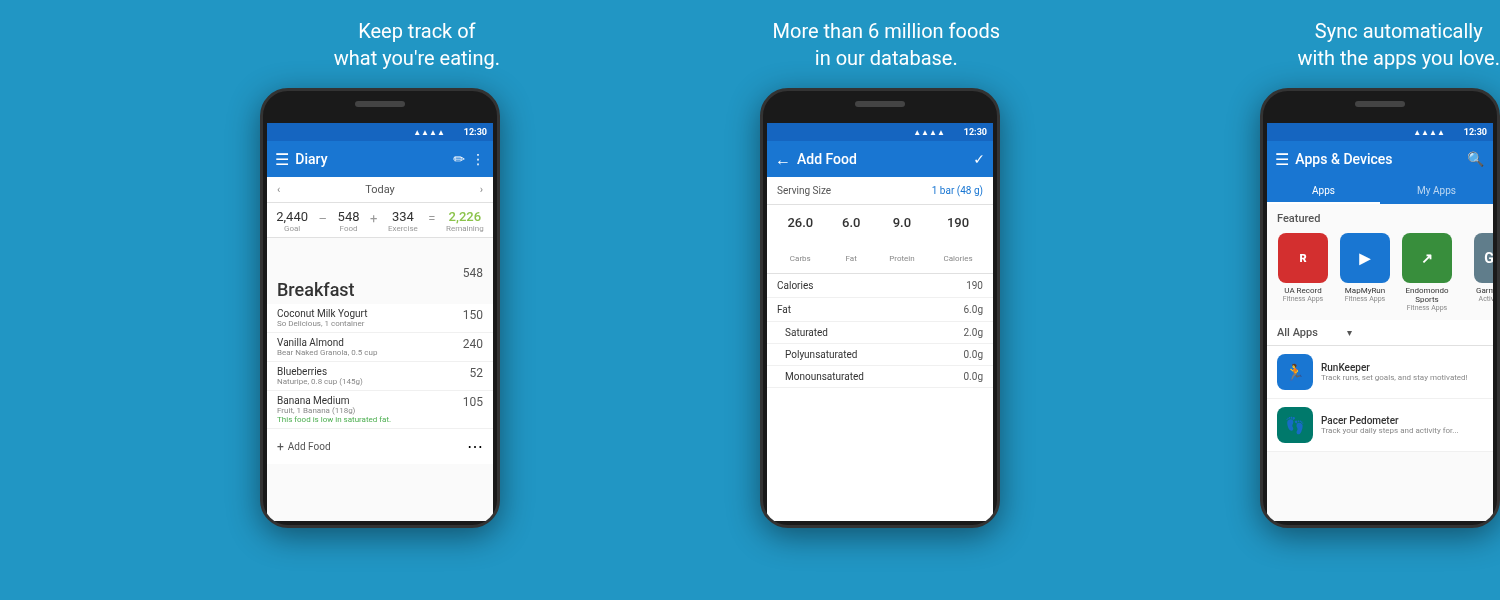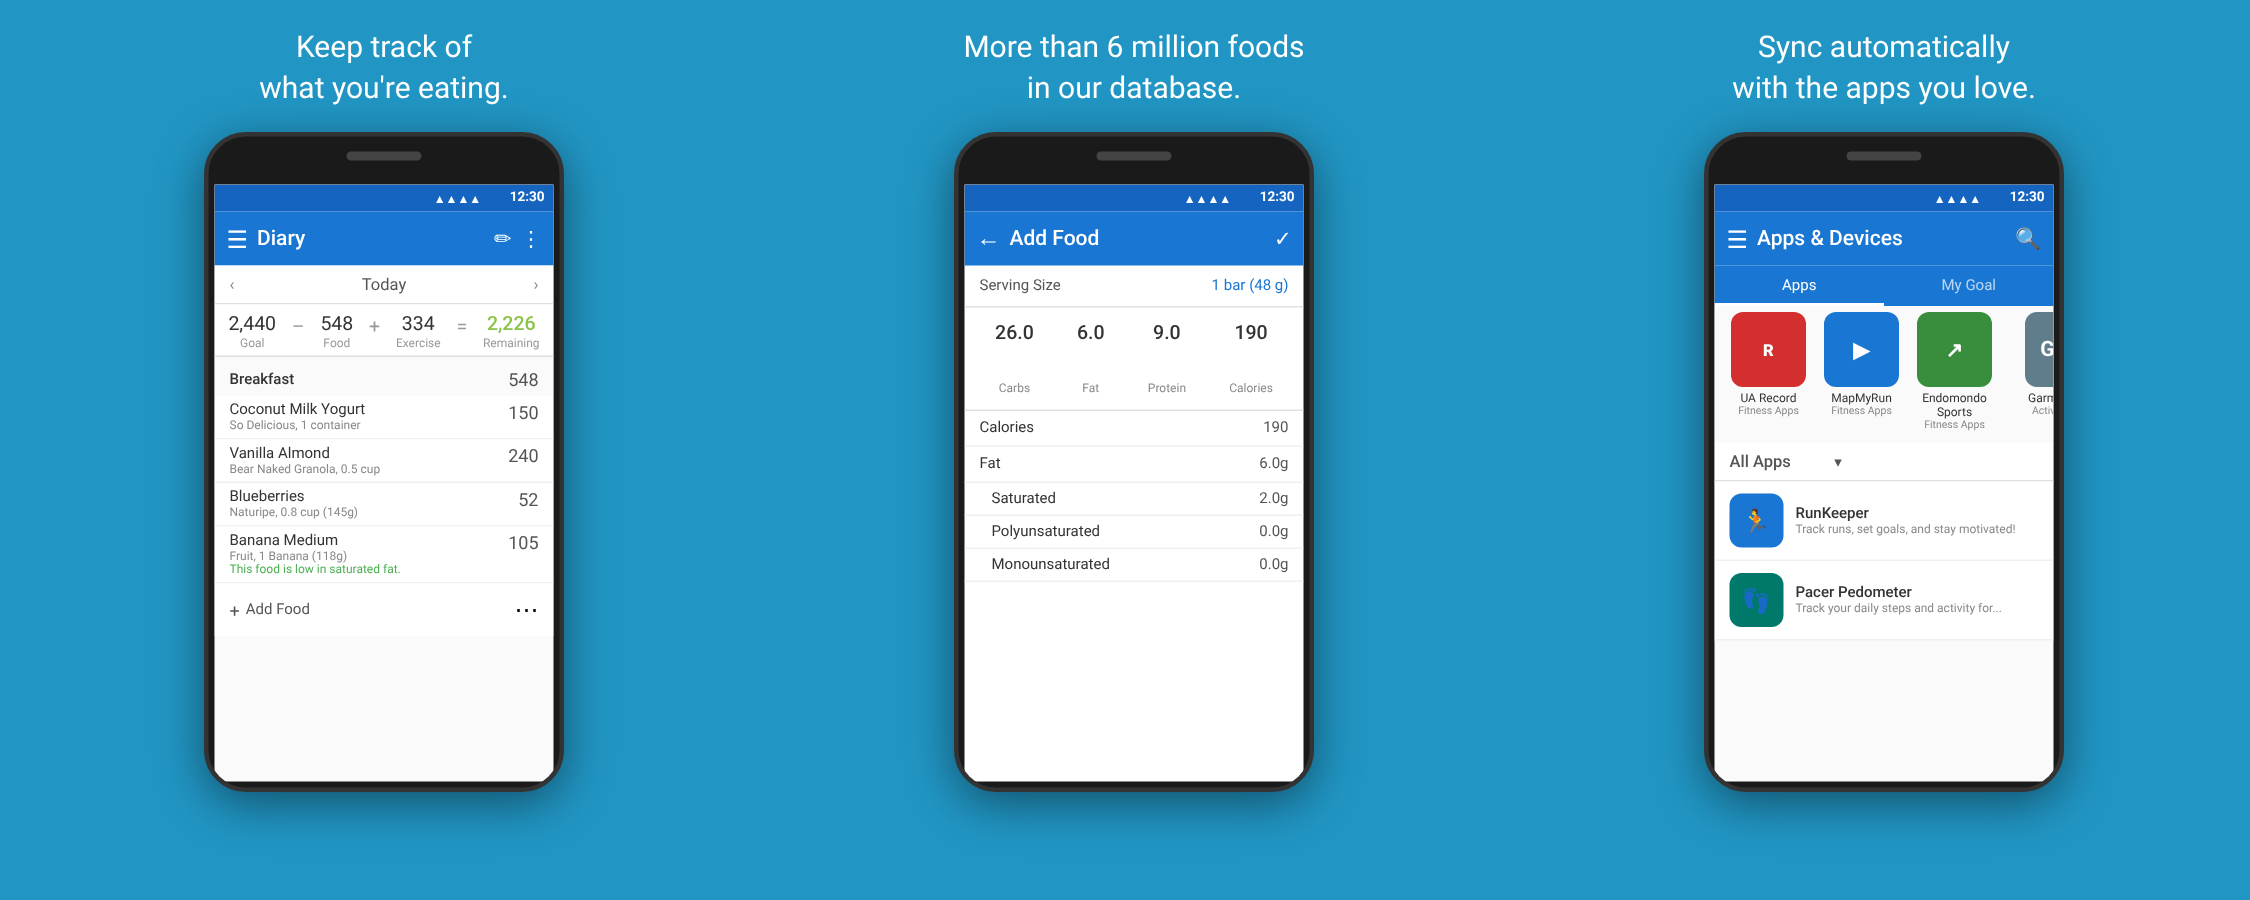--- a/index.html
+++ b/index.html
@@ -20,21 +20,21 @@
       display: flex;
       flex-direction: row;
       position: relative;
     }
 
     
     .section {
       flex: 1;
       display: flex;
       flex-direction: column;
-      align-items: center;
+      align-items: flex-end;
       padding-top: 18px;
       position: relative;
       padding-left: 12px;
     }
 
     .section-title {
       color: white;
       font-size: 20px;
       text-align: center;
       margin-bottom: 16px;
@@ -141,21 +141,21 @@
     .diary-stat-label { font-size: 8px; color: #999; }
     .diary-stat-op { font-size: 13px; color: #999; padding-top: 2px; }
 
     .diary-section-header {
       display: flex;
       justify-content: space-between;
       align-items: center;
       padding: 8px 10px 4px;
       background: #fafafa;
     }
-    .diary-section-title { font-size: 10px; color: #333; font-weight: 500; }
+    .diary-section-title { font-size: 18px; color: #333; font-weight: 500; margin-top: 33px; }
     .diary-section-cal { font-size: 12px; color: #555; }
 
     .diary-item {
       display: flex;
       justify-content: space-between;
       align-items: flex-start;
       padding: 4px 10px;
       border-bottom: 1px solid #f0f0f0;
       background: white;
     }
@@ -512,23 +512,24 @@
           <span class="status-bar-time">12:30</span>
         </div>
         <div class="app-bar">
           <span>☰</span>
           <span class="app-bar-title">Apps &amp; Devices</span>
           <span class="app-bar-icon">🔍</span>
         </div>
 
         <div class="apps-tabs">
           <div class="apps-tab active">Apps</div>
-          <div class="apps-tab">My Goal</div>
-        </div>
-
+          <div class="apps-tab">My Apps</div>
+        </div>
+
+        <div class="apps-featured-label">Featured</div>
         <div class="apps-featured-grid">
           <div class="app-card">
             <div class="app-icon red">
               <span class="ua-icon">R</span>
             </div>
             <div class="app-card-name">UA Record</div>
             <div class="app-card-sub">Fitness Apps</div>
           </div>
           <div class="app-card">
             <div class="app-icon blue">▶</div>

